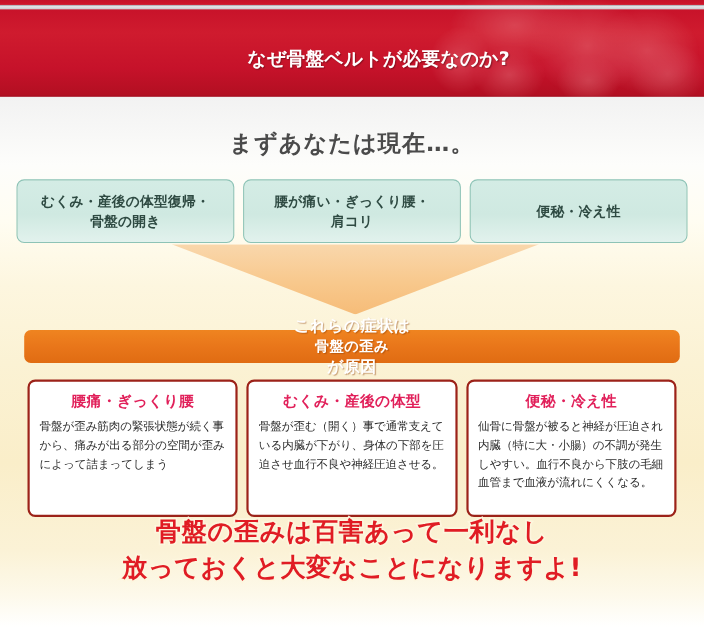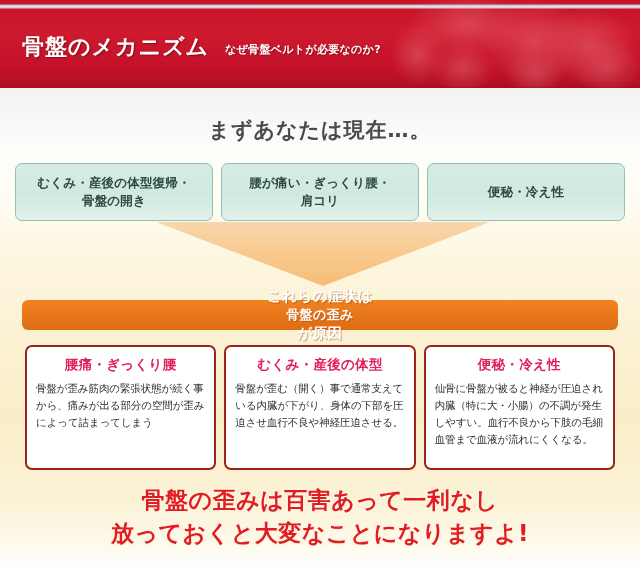--- a/index.html
+++ b/index.html
@@ -63,21 +63,21 @@
     font-size: 22px;
     font-weight: bold;
     color: #ffffff;
     letter-spacing: 1px;
     text-shadow: 1px 1px 2px rgba(0,0,0,.35);
     font-family: "DejaVu Sans", "Liberation Sans", sans-serif;
   }
   #header .subtitle {
     position: absolute;
     left: 225px; top: 42px;
-    font-size: 11px;
+    font-size: 17px;
     font-weight: bold;
     color: #ffffff;
     letter-spacing: .3px;
     text-shadow: 1px 1px 1px rgba(0,0,0,.3);
     font-family: "DejaVu Sans", "Liberation Sans", sans-serif;
   }
 
   
   #lead {
     position: absolute;
@@ -191,21 +191,21 @@
     color: #2c2c2c;
     line-height: 1.62;
     text-align: left;
     letter-spacing: -.1px;
     font-family: "DejaVu Sans", "Liberation Sans", sans-serif;
   }
 
   
   #conclusion {
     position: absolute;
-    left: 0; top: 484px;
+    left: 0; top: 468px;
     width: 640px;
     text-align: center;
     font-size: 23px;
     font-weight: bold;
     line-height: 1.42;
     color: #e01c24;
     letter-spacing: .5px;
     font-family: "DejaVu Sans", "Liberation Sans", sans-serif;
     -webkit-text-stroke: 3px #fdf6de;
     paint-order: stroke fill;
@@ -220,21 +220,20 @@
   <div id="header">
     <div class="xray">
       <div class="b" style="left:18px;  top:-14px; width:120px; height:70px;"></div>
       <div class="b" style="left:92px;  top:-6px;  width:104px; height:92px;"></div>
       <div class="b" style="left:150px; top:4px;   width:96px;  height:80px;"></div>
       <div class="b" style="left:40px;  top:40px;  width:66px;  height:52px;"></div>
       <div class="b" style="left:116px; top:48px;  width:58px;  height:46px;"></div>
       <div class="b" style="left:182px; top:36px;  width:70px;  height:58px;"></div>
       <div class="b" style="left:0px;   top:22px;  width:56px;  height:62px;"></div>
     </div>
-    <div class="title">骨盤のメカニズム</div>
     <div class="subtitle">なぜ骨盤ベルトが必要なのか?</div>
   </div>
 
   <div id="lead">まずあなたは現在…。</div>
 
   <div id="symptoms">
     <div class="sbox">
       <span style="white-space: pre-line;">むくみ・産後の体型復帰・
 骨盤の開き</span>
     </div>

